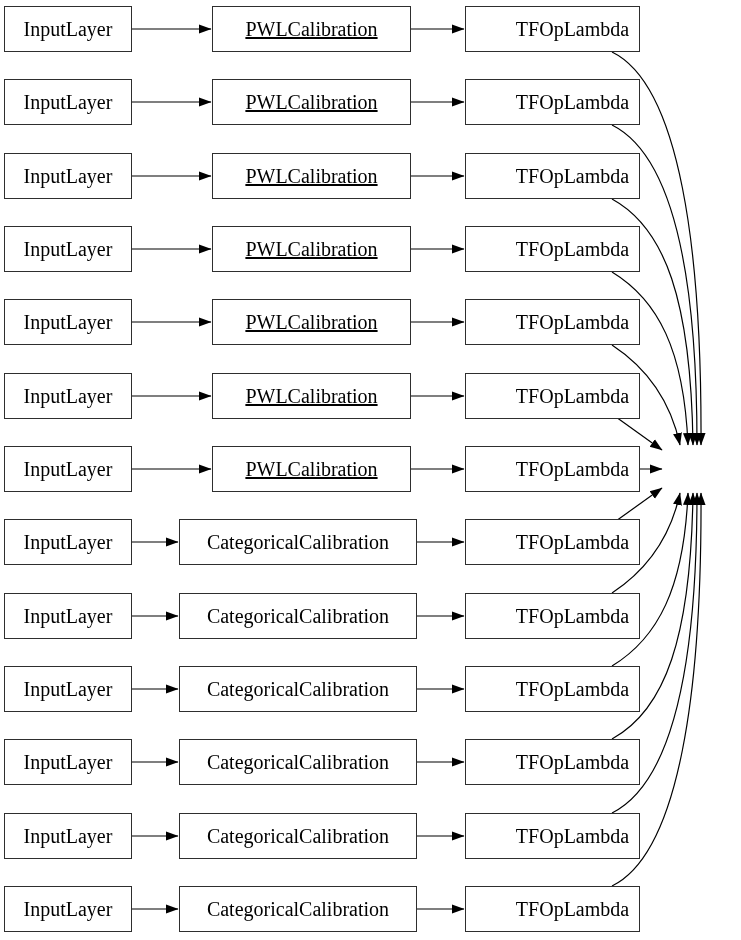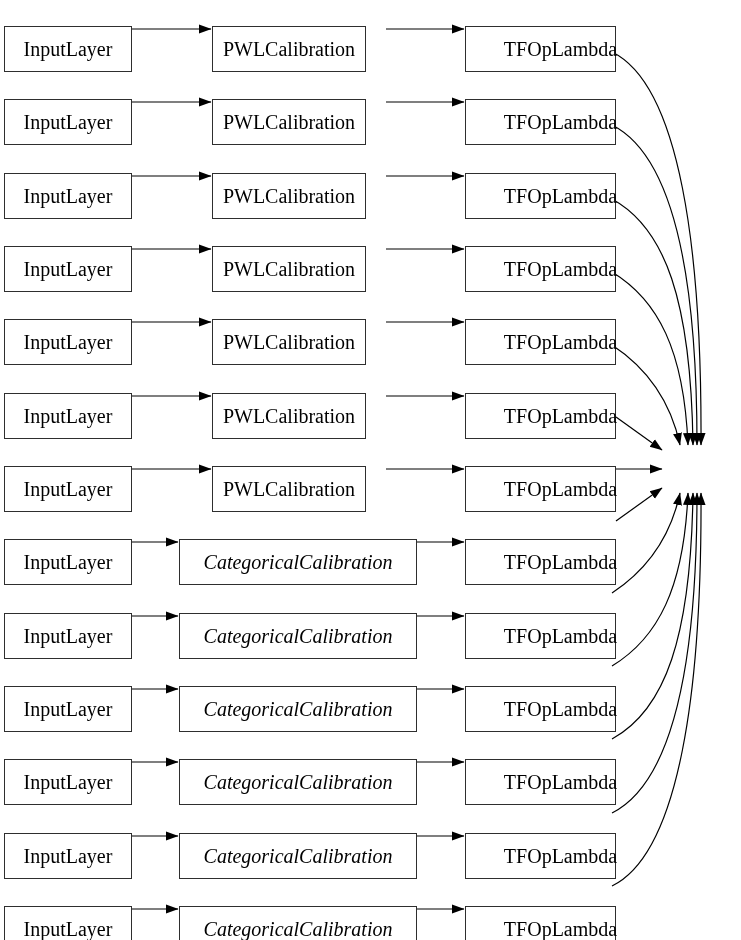--- a/index.html
+++ b/index.html
@@ -32,26 +32,25 @@
     height: 46px;
     box-sizing: border-box;
     background: #ffffff;
     border: 1.5px solid #2e2e2e;
     display: flex;
     align-items: center;
     justify-content: center;
     font-size: 20px;
     color: #000000;
     white-space: nowrap;
-    margin-top: 20px;
   }
   .col-input  { left: 4px;   width: 128px; }
-  .col-pwl    { left: 212px; width: 154px; }
-  .col-cat    { left: 179px; width: 238px; font-style: italic; }
-  .col-lambda { left: 465px; width: 151px; padding-left: 40px; }
+  .col-pwl    { left: 212px; width: 199px; text-decoration: underline; }
+  .col-cat    { left: 179px; width: 238px; }
+  .col-lambda { left: 465px; width: 175px; padding-left: 40px; }
   .col-rtl    { left: 664px; width: 72px;  }
 </style>
 </head>
 <body>
 
 <div id="canvas">
 
   <svg id="edges" viewBox="0 0 741 940" xmlns="http://www.w3.org/2000/svg">
     <defs>
       <marker id="arrow" markerUnits="userSpaceOnUse" viewBox="0 0 13 11" markerWidth="13" markerHeight="11" refX="12" refY="5.5" orient="auto">

